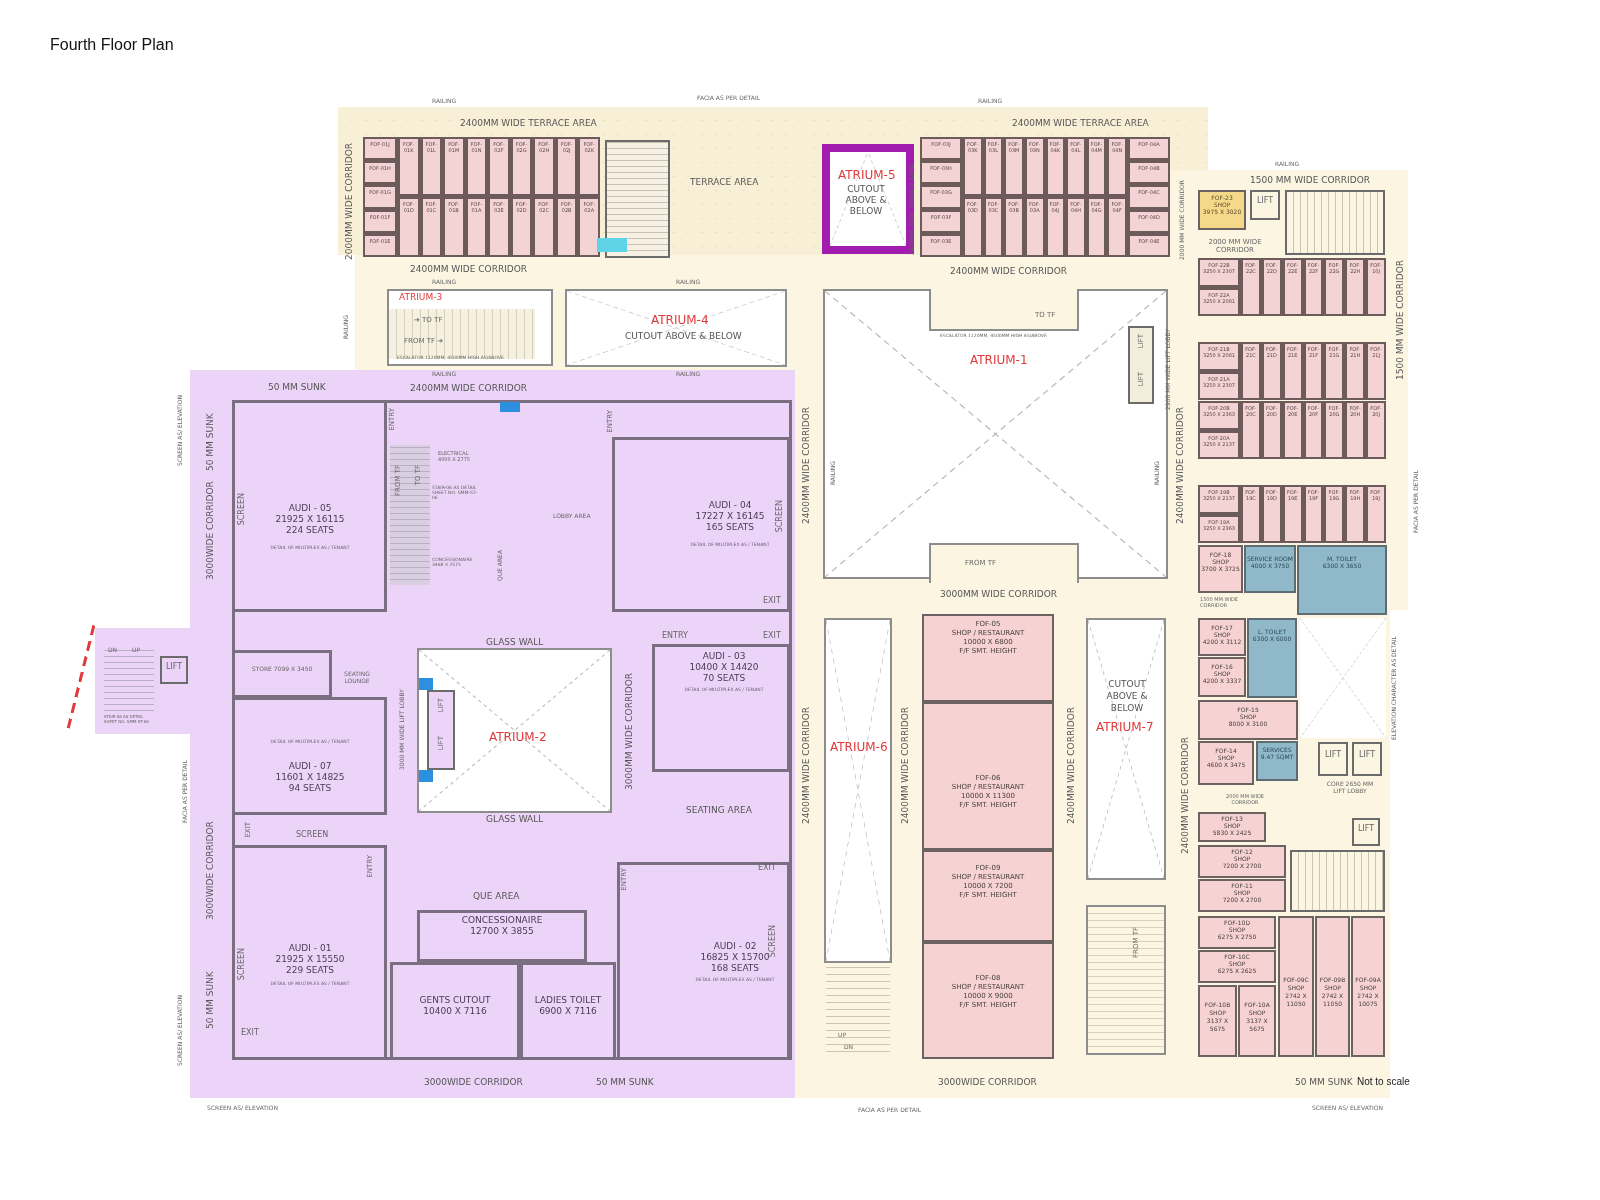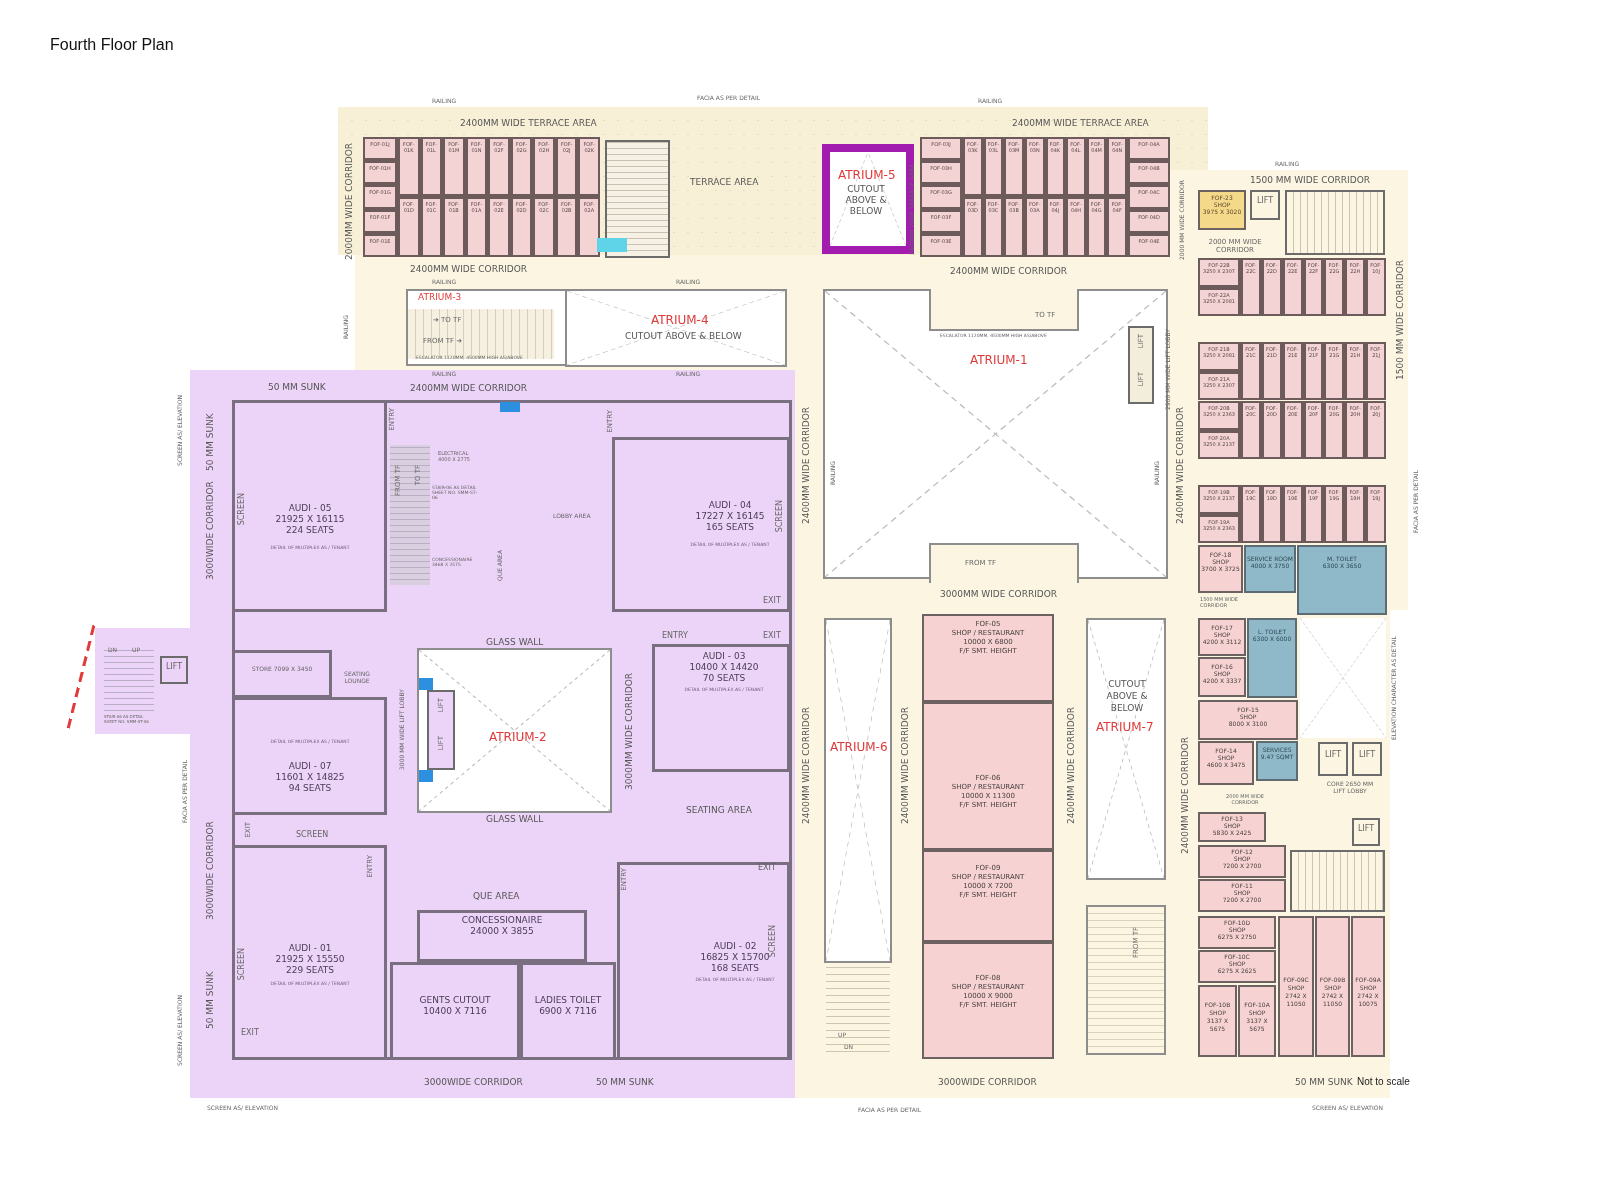--- a/index.html
+++ b/index.html
@@ -135,21 +135,21 @@
   </div>
 </div>
 <div class="abs lbl-sm vert" style="left:1178px;top:150px;height:110px;">2000 MM WIDE CORRIDOR</div>
 
 <div class="abs lbl" style="left:410px;top:264px;">2400MM WIDE CORRIDOR</div>
 <div class="abs lbl" style="left:950px;top:266px;">2400MM WIDE CORRIDOR</div>
 <div class="abs lbl-sm" style="left:432px;top:278px;">RAILING</div>
 <div class="abs lbl-sm" style="left:676px;top:278px;">RAILING</div>
 <div class="abs lbl-sm vert" style="left:342px;top:315px;">RAILING</div>
 
-<div class="abs white" style="left:406px;top:289px;width:166px;height:77px;">
+<div class="abs white" style="left:387px;top:289px;width:166px;height:77px;">
   <div class="abs" style="left:0;top:18px;width:146px;height:50px;background:#f5f0e0;background-image:repeating-linear-gradient(90deg, transparent 0 7px, #d6cfb9 7px 8px);"></div>
   <div class="abs lbl-red" style="left:10px;top:1px;font-size:9px;">ATRIUM-3</div>
   <div class="abs lbl-sm" style="left:25px;top:25px;font-size:7px;">➜ <span>TO TF</span></div>
   <div class="abs lbl-sm" style="left:15px;top:46px;font-size:7px;"><span>FROM TF</span> ➜</div>
   <div class="abs lbl-sm" style="left:8px;top:64px;font-size:4.5px;">ESCALATOR 1120MM, 4500MM HIGH AS/ABOVE</div>
 </div>
 
 <div class="abs white" style="left:565px;top:289px;width:222px;height:78px;">
   <div class="xcut">
       <svg viewBox="0 0 100 100" preserveAspectRatio="none">
@@ -481,21 +481,21 @@
 </div>
 <div class="abs lbl-sm vert" style="left:366px;top:855px;font-size:7px;">ENTRY</div>
 <div class="abs lbl vert" style="left:205px;top:830px;height:90px;">3000WIDE CORRIDOR</div>
 <div class="abs lbl vert" style="left:205px;top:965px;height:70px;">50 MM SUNK</div>
 <div class="abs lbl-sm vert" style="left:176px;top:995px;">SCREEN AS/ ELEVATION</div>
 
 <div class="abs lbl" style="left:473px;top:891px;">QUE AREA</div>
 <div class="abs room" style="left:417px;top:910px;width:170px;height:52px;">
   <div class="aud-txt" style="padding-top:2px;">
       <div>CONCESSIONAIRE</div>
-      <div>24000 X 3855</div>
+      <div>12700 X 3855</div>
     </div>
 </div>
 <div class="abs room" style="left:390px;top:962px;width:130px;height:98px;">
   <div class="aud-txt" style="padding-top:30px;">
       <div>GENTS CUTOUT</div>
       <div>10400 X 7116</div>
     </div>
 </div>
 <div class="abs room" style="left:520px;top:962px;width:96px;height:98px;">
   <div class="aud-txt" style="padding-top:30px;">

